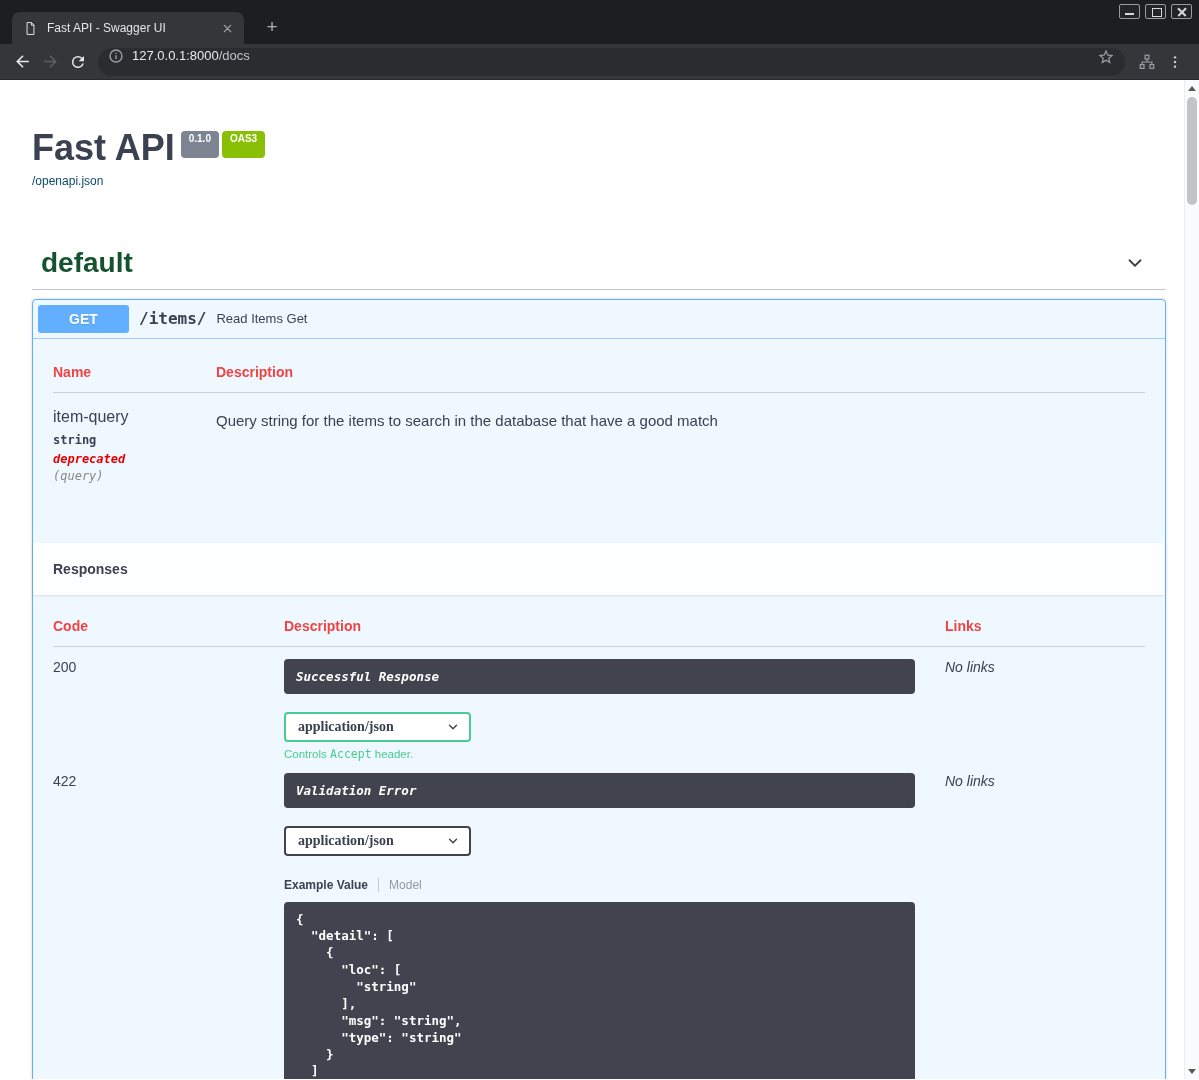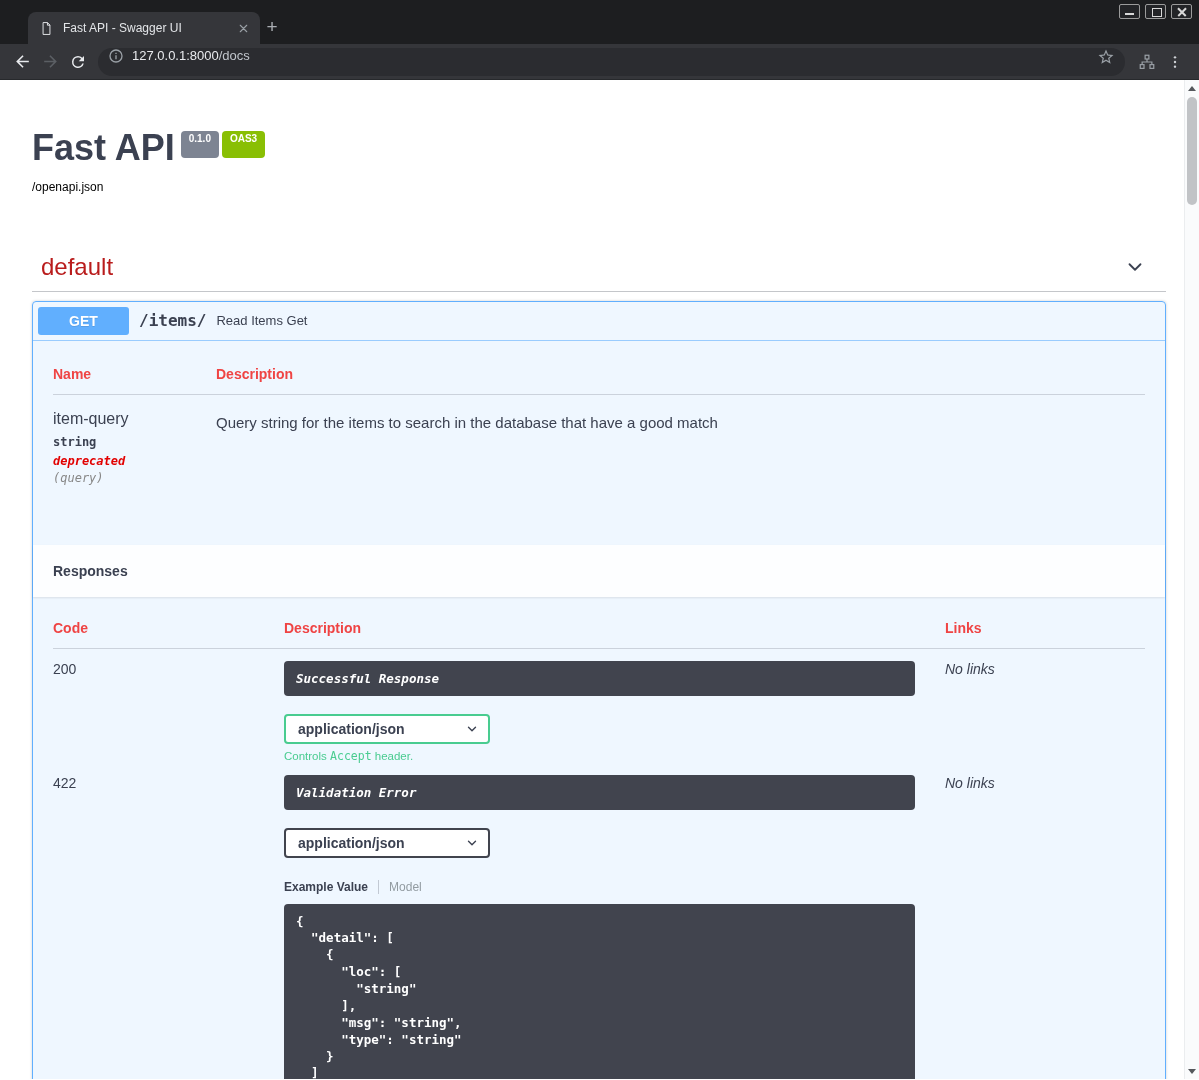--- a/index.html
+++ b/index.html
@@ -10,21 +10,21 @@
   
   .chrome-top { position:relative; height:44px; background:#1d1e20; }
   .win-controls { position:absolute; top:4px; right:7px; display:flex; }
   .wb { width:21px; height:15px; border:1px solid #9b9b9b; border-radius:2px; margin-left:5px; position:relative; background:#232427; cursor:pointer; }
   .wb-min::after { content:""; position:absolute; left:5px; right:5px; bottom:3px; height:2px; background:#d8d8d8; }
   .wb-max::after { content:""; position:absolute; left:6px; top:3px; width:8px; height:7px; border:1.5px solid #d8d8d8; }
   .wb-close::before,.wb-close::after { content:""; position:absolute; left:50%; top:50%; width:11px; height:1.6px; background:#d8d8d8; }
   .wb-close::before { transform:translate(-50%,-50%) rotate(45deg); }
   .wb-close::after  { transform:translate(-50%,-50%) rotate(-45deg); }
 
-  .tab { position:absolute; left:28px; bottom:0; width:232px; height:32px; background:#35363a; border-radius:8px 8px 0 0; display:flex; align-items:center; padding:0 8px 0 11px; cursor:pointer; }
+  .tab { position:absolute; left:12px; bottom:0; width:232px; height:32px; background:#35363a; border-radius:8px 8px 0 0; display:flex; align-items:center; padding:0 8px 0 11px; cursor:pointer; }
   .tab-title { flex:1; font-size:12px; color:#e3e5e8; margin-left:9px; white-space:nowrap; overflow:hidden; text-overflow:ellipsis; }
   .tab-close { width:17px; height:17px; display:flex; align-items:center; justify-content:center; border-radius:50%; cursor:pointer; }
   .newtab { position:absolute; left:260px; bottom:5px; width:24px; height:24px; display:flex; align-items:center; justify-content:center; color:#a9adb2; font-size:19px; font-weight:400; border-radius:50%; cursor:pointer; }
 
   .toolbar { height:36px; background:#35363a; border-bottom:1px solid #27292c; display:flex; align-items:center; padding:0 10px 0 8px; }
   .nav-btn { width:28px; height:28px; display:flex; align-items:center; justify-content:center; border-radius:50%; cursor:pointer; flex:0 0 auto; }
   .omnibox { flex:1; height:28px; background:#2b2c30; border-radius:14px; margin:0 8px 0 6px; display:flex; padding:0 10px 0 10px; cursor:text; }
   .url-text { font-size:13px; margin-left:8px; white-space:nowrap; }
   .url-host { color:#e8eaed; }
   .url-path { color:#c0c5cb; }
@@ -39,25 +39,25 @@
   .tri-down { width:0; height:0; border-left:4px solid transparent; border-right:4px solid transparent; border-top:5px solid #55585c; }
   .sb-thumb { position:absolute; top:17px; left:2px; width:10px; height:108px; background:#c1c3c6; border-radius:5px; cursor:pointer; }
 
   .swagger { padding:48px 33px 0 32px; color:#3b4151; }
 
   
   .api-title { font-size:36px; font-weight:700; color:#3b4151; line-height:1.1; }
   .badge { display:inline-block; font-size:10px; font-weight:700; color:#fff; border-radius:4px; padding:2px 8px 14px; vertical-align:18px; margin-left:6px; }
   .badge-version { background:#7d8492; }
   .badge-oas { background:#89bf04; margin-left:3px; }
-  .spec-link { display:inline-block; margin-top:12px; font-size:12px; color:#000000; text-decoration:none; cursor:pointer; }
+  .spec-link { display:inline-block; margin-top:6px; font-size:12px; color:#0c4a6e; text-decoration:none; cursor:pointer; }
 
   
   .tag-header { margin-top:48px; display:flex; align-items:center; justify-content:space-between; padding:10px 20px 10px 9px; border-bottom:1px solid rgba(59,65,81,.3); cursor:pointer; }
-  .tag-name { font-size:24px; font-weight:400; color:#b91c1c; }
+  .tag-name { font-size:28px; font-weight:700; color:#14532d; }
 
   
   .opblock { margin-top:9px; border:1px solid #61affe; border-radius:4px; background:rgba(97,175,254,.1); box-shadow:0 0 3px rgba(0,0,0,.19); }
   .op-summary { display:flex; align-items:center; padding:5px; border-bottom:1px solid rgba(97,175,254,.6); cursor:pointer; }
   .method-badge { background:#61affe; color:#fff; font-size:14px; font-weight:700; width:91px; text-align:center; padding:6px 0; border-radius:3px; text-shadow:0 1px 0 rgba(0,0,0,.1); }
   .op-path { font-size:16px; font-weight:600; color:#3b4151; margin-left:10px; }
   .op-desc { font-size:13px; color:#3b4151; margin-left:10px; }
 
   .section-header { background:rgba(255,255,255,.85); box-shadow:0 1px 2px rgba(0,0,0,.1); min-height:52px; display:flex; align-items:center; justify-content:space-between; padding:0 20px; }
   .params-tab { font-size:14px; font-weight:700; color:#3b4151; padding:15px 9px 9px; border-bottom:4px solid #4990e2; cursor:pointer; }
@@ -72,21 +72,21 @@
   .param-deprecated { font-size:12px; font-style:italic; font-weight:700; color:#e20000; margin-top:5px; }
   .param-in { font-size:12px; font-style:italic; color:#888; margin-top:3px; }
   .param-desc { font-size:15px; color:#3b4151; line-height:1.4; padding-top:2px; }
 
   .resp-section-title { font-size:14px; font-weight:700; color:#3b4151; }
   .resp-body { padding:23px 20px 0; }
   .r-head { display:grid; grid-template-columns:231px 661px 1fr; padding-bottom:12px; border-bottom:1px solid rgba(59,65,81,.2); }
   .r-row { display:grid; grid-template-columns:231px 661px 1fr; padding-top:12px; }
   .resp-code { font-size:14px; color:#3b4151; }
   .resp-box { width:631px; background:#41444e; border-radius:4px; padding:10px 12px; color:#fff; font-size:12.5px; font-weight:600; font-style:italic; }
-  .media-select { margin-top:18px; width:206px; height:30px; background:#fff; border:2px solid #41444e; border-radius:4px; display:flex; align-items:center; justify-content:space-between; padding:0 9px 0 12px; font-size:14px; font-weight:600; color:#3b4151; cursor:pointer; }
+  .media-select { margin-top:18px; width:187px; height:30px; background:#fff; border:2px solid #41444e; border-radius:4px; display:flex; align-items:center; justify-content:space-between; padding:0 9px 0 12px; font-size:14px; font-weight:600; color:#3b4151; cursor:pointer;font-family:Liberation Serif, serif; }
   .media-select.accept { border-color:#49cc90; }
   .accept-hint { margin-top:5px; font-size:11.5px; color:#49cc90; }
   .accept-hint .mono { font-size:11.5px; }
   .example-tabs { margin-top:22px; display:flex; align-items:center; font-size:12px; }
   .tab-example { font-weight:700; color:#3b4151; padding-right:10px; border-right:1px solid rgba(59,65,81,.25); cursor:pointer; }
   .tab-model { color:#929ba1; padding-left:10px; cursor:pointer; }
   .code-block { margin-top:10px; width:631px; background:#41444e; border-radius:4px; padding:10px 12px; color:#fff; font-size:12.5px; font-weight:600; line-height:1.35; white-space:pre; min-height:180px; }
   .links-cell { font-size:14px; font-style:italic; color:#3b4151; }
 </style>
 </head>

